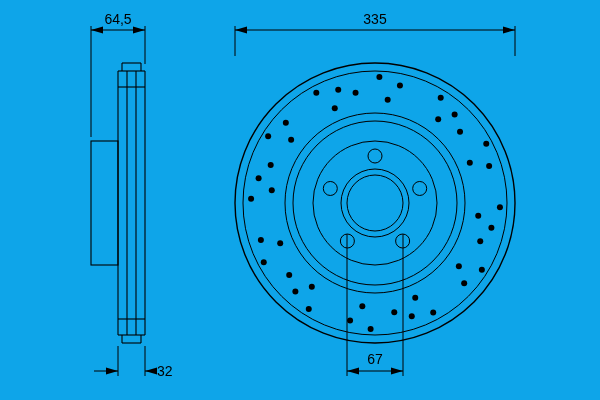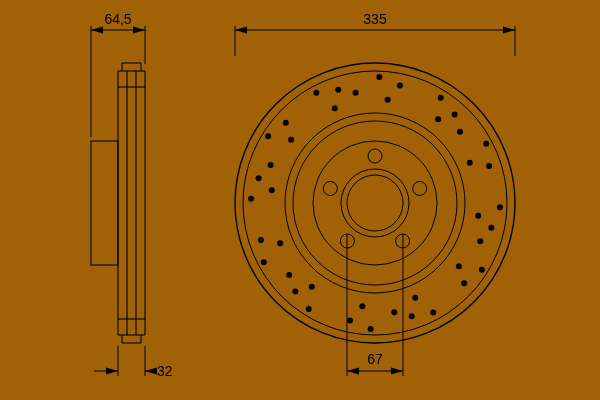--- a/index.html
+++ b/index.html
@@ -1,20 +1,20 @@
 <!DOCTYPE html>
 <html><head>
 <meta charset="utf-8">
 <style>
   html, body { margin: 0; padding: 0; background: #ffffff; }
   .canvas {
     position: relative;
     width: 600px;
     height: 400px;
-    background: #a16207;
+    background: #0ea5e9;
     overflow: hidden;
     font-family: "Liberation Sans", sans-serif;
   }
   svg { display: block; }
   .lines line, .lines rect, .lines path { stroke: #000; fill: none; stroke-width: 1.1px; }
   .lines circle { stroke: #000; fill: none; stroke-width: 1px; }
   .lines circle.outer { stroke-width: 1.4px; }
   #drill-holes circle { fill: #000; stroke: none; }
   .dim line { stroke: #000; stroke-width: 1px; fill: none; }
   .dim text {

